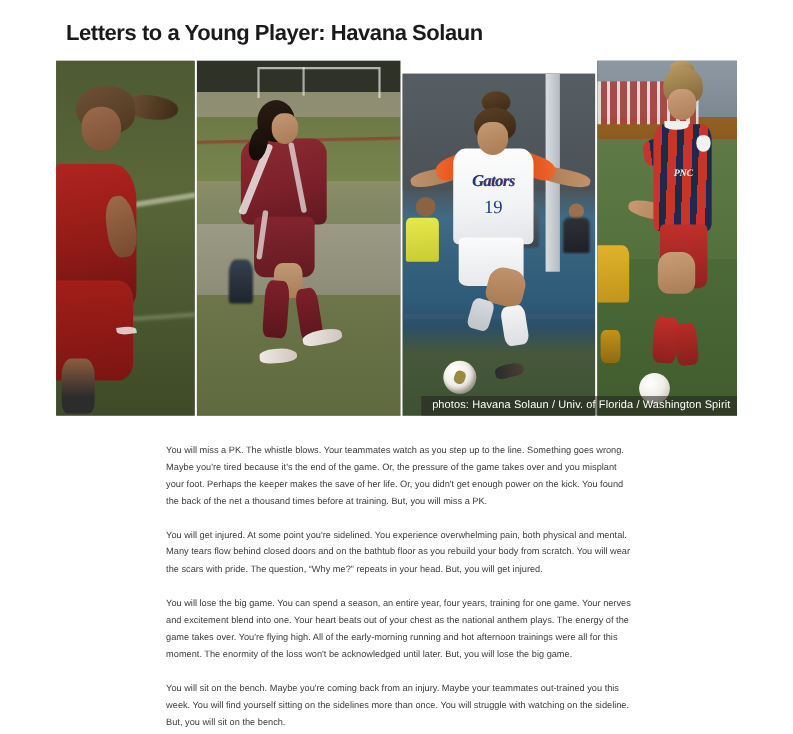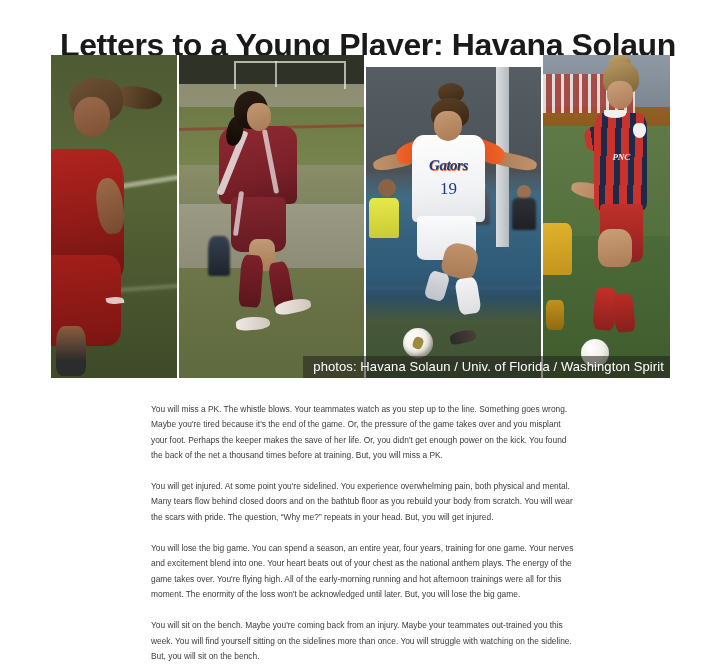--- a/index.html
+++ b/index.html
@@ -14,21 +14,21 @@
     font-family: "Liberation Sans", sans-serif;
     color: #231f20;
     position: relative;
   }
 
   
   .page-title {
     position: absolute;
     left: 60px;
     top: 6px;
-    font-size: 32px;
+    font-size: 20px;
     font-weight: 700;
     letter-spacing: -0.4px;
     color: #1a1a1a;
     white-space: nowrap;
   }
 
   
   .collage {
     position: absolute;
     left: 51px;
@@ -658,21 +658,21 @@
   }
 
   
   .photo-credit {
     position: absolute;
     right: 0;
     bottom: 0;
     padding: 3px 6px 4px 10px;
     background: rgba(35,35,30,0.55);
     color: #ffffff;
-    font-size: 13px;
+    font-size: 10px;
     letter-spacing: 0.1px;
     white-space: nowrap;
     z-index: 5;
   }
 
   
   .article {
     position: absolute;
     left: 151px;
     top: 402px;

